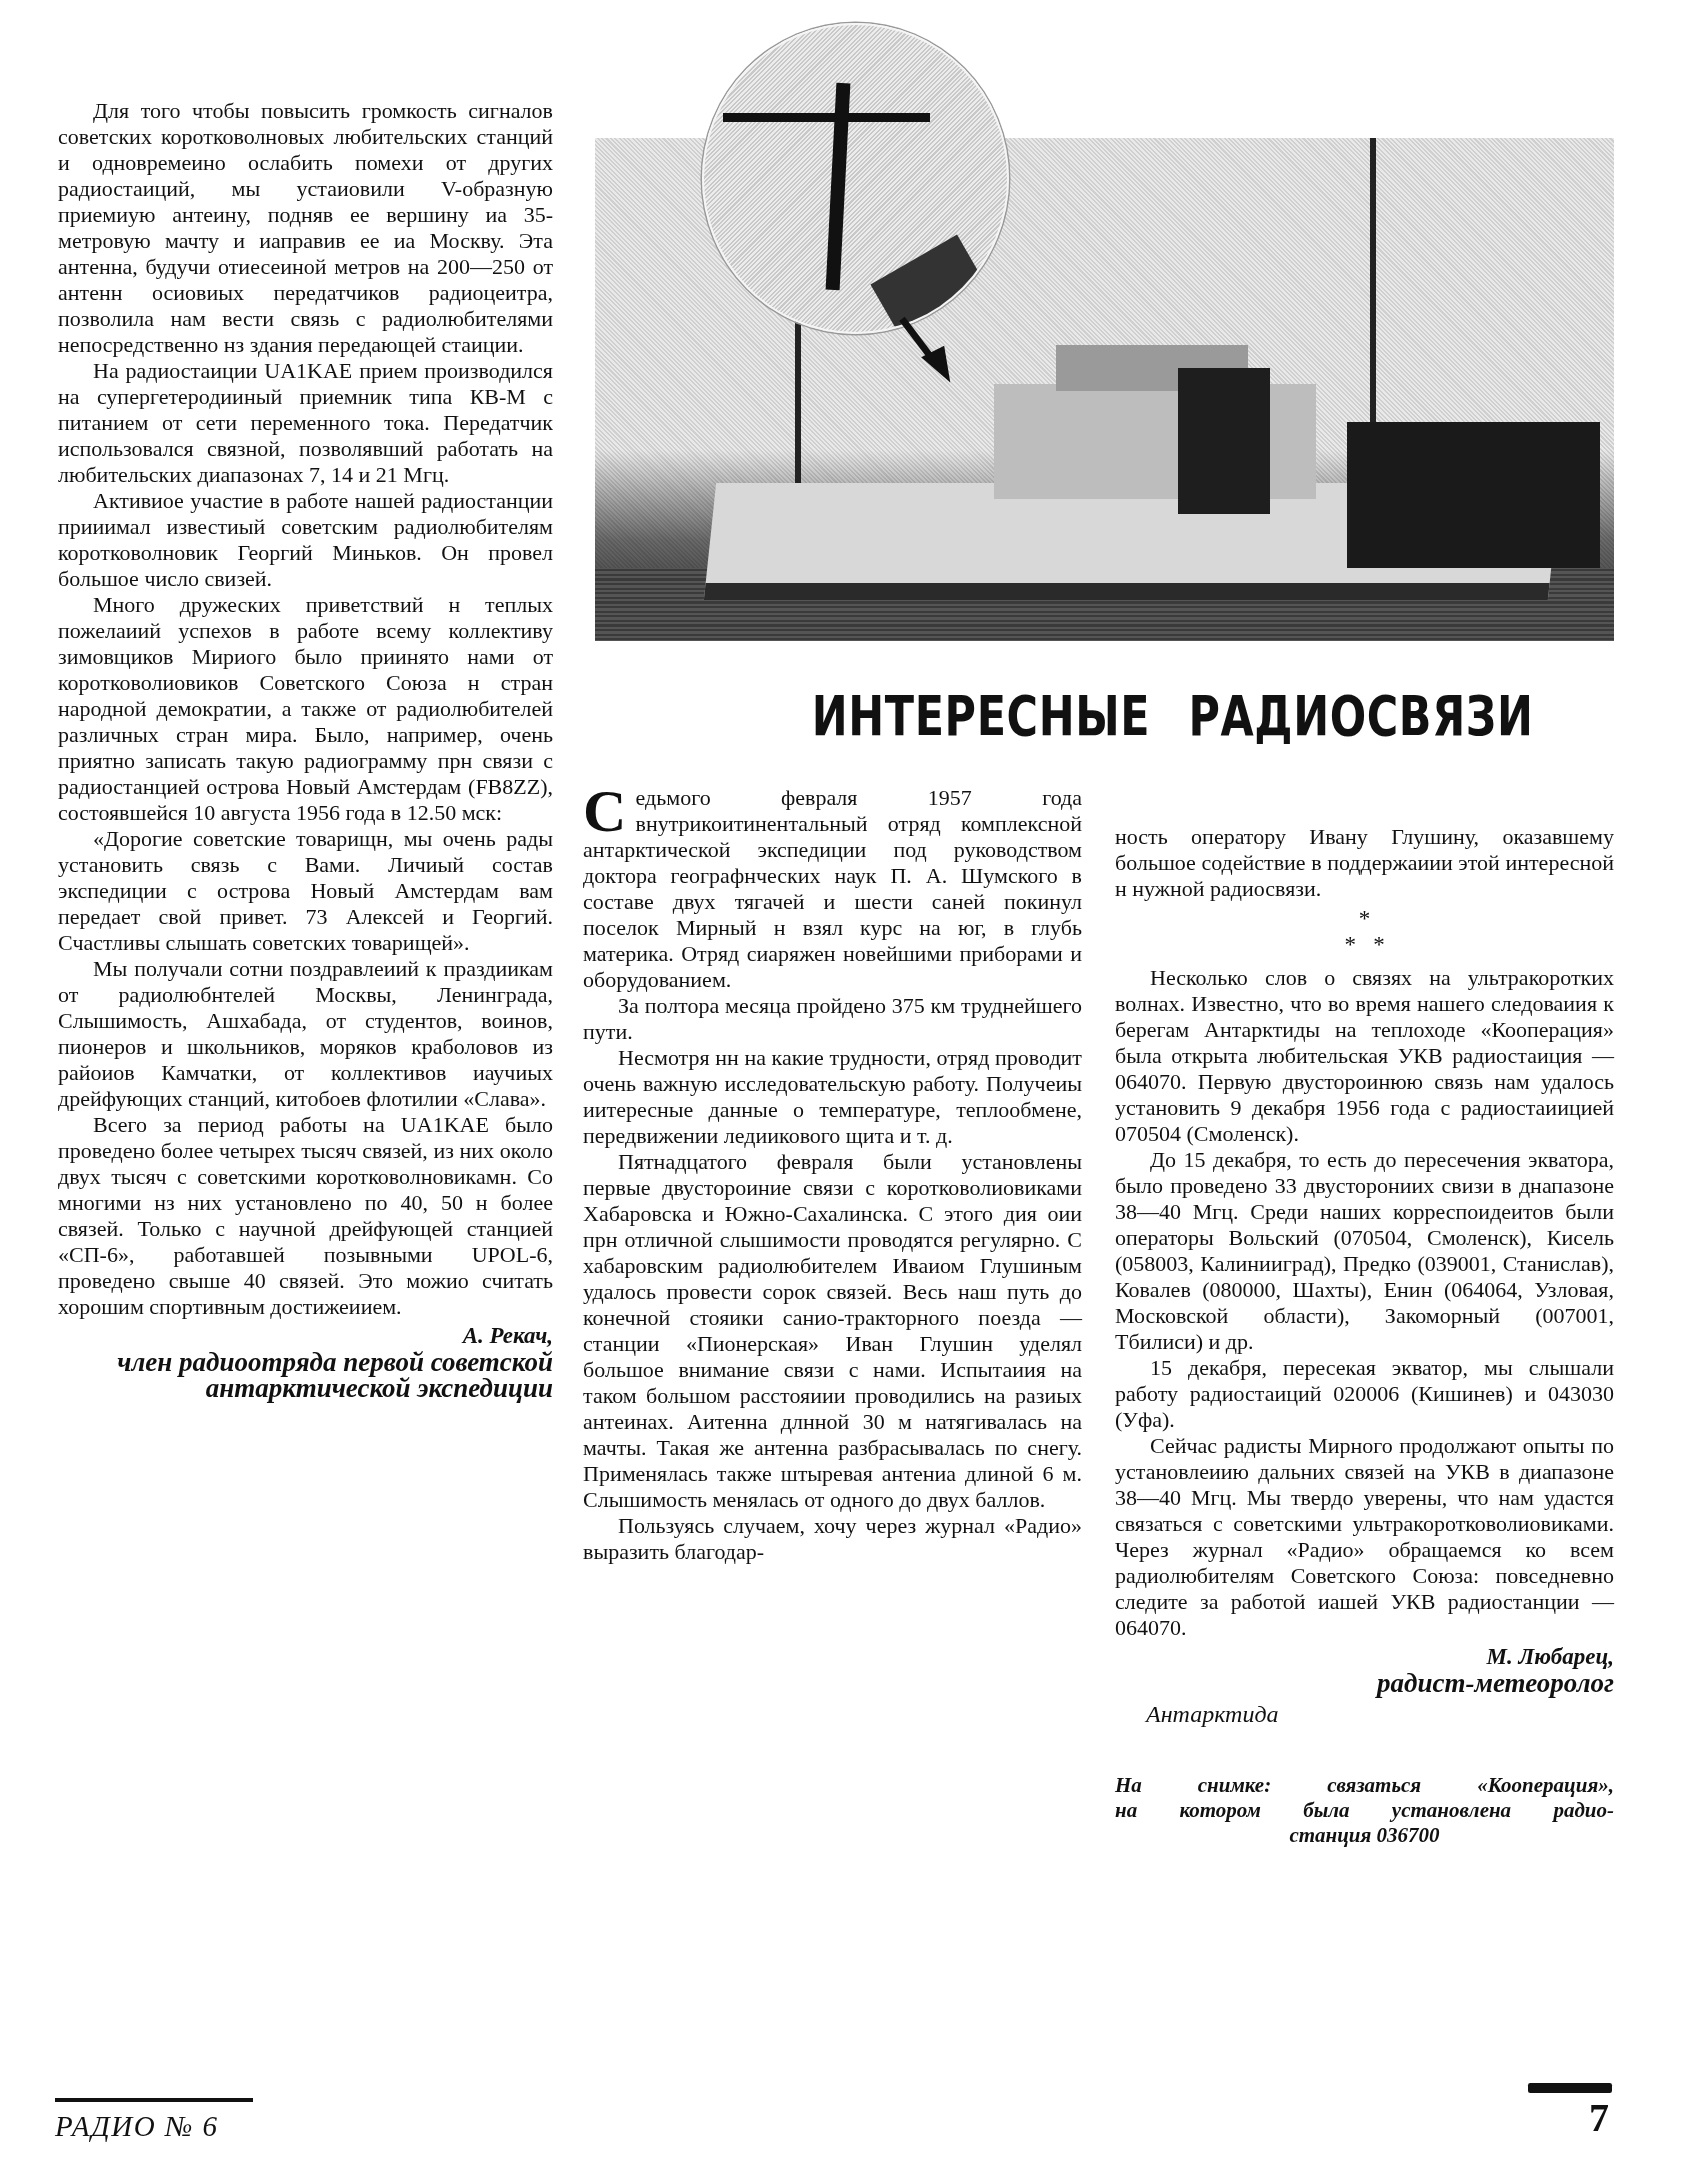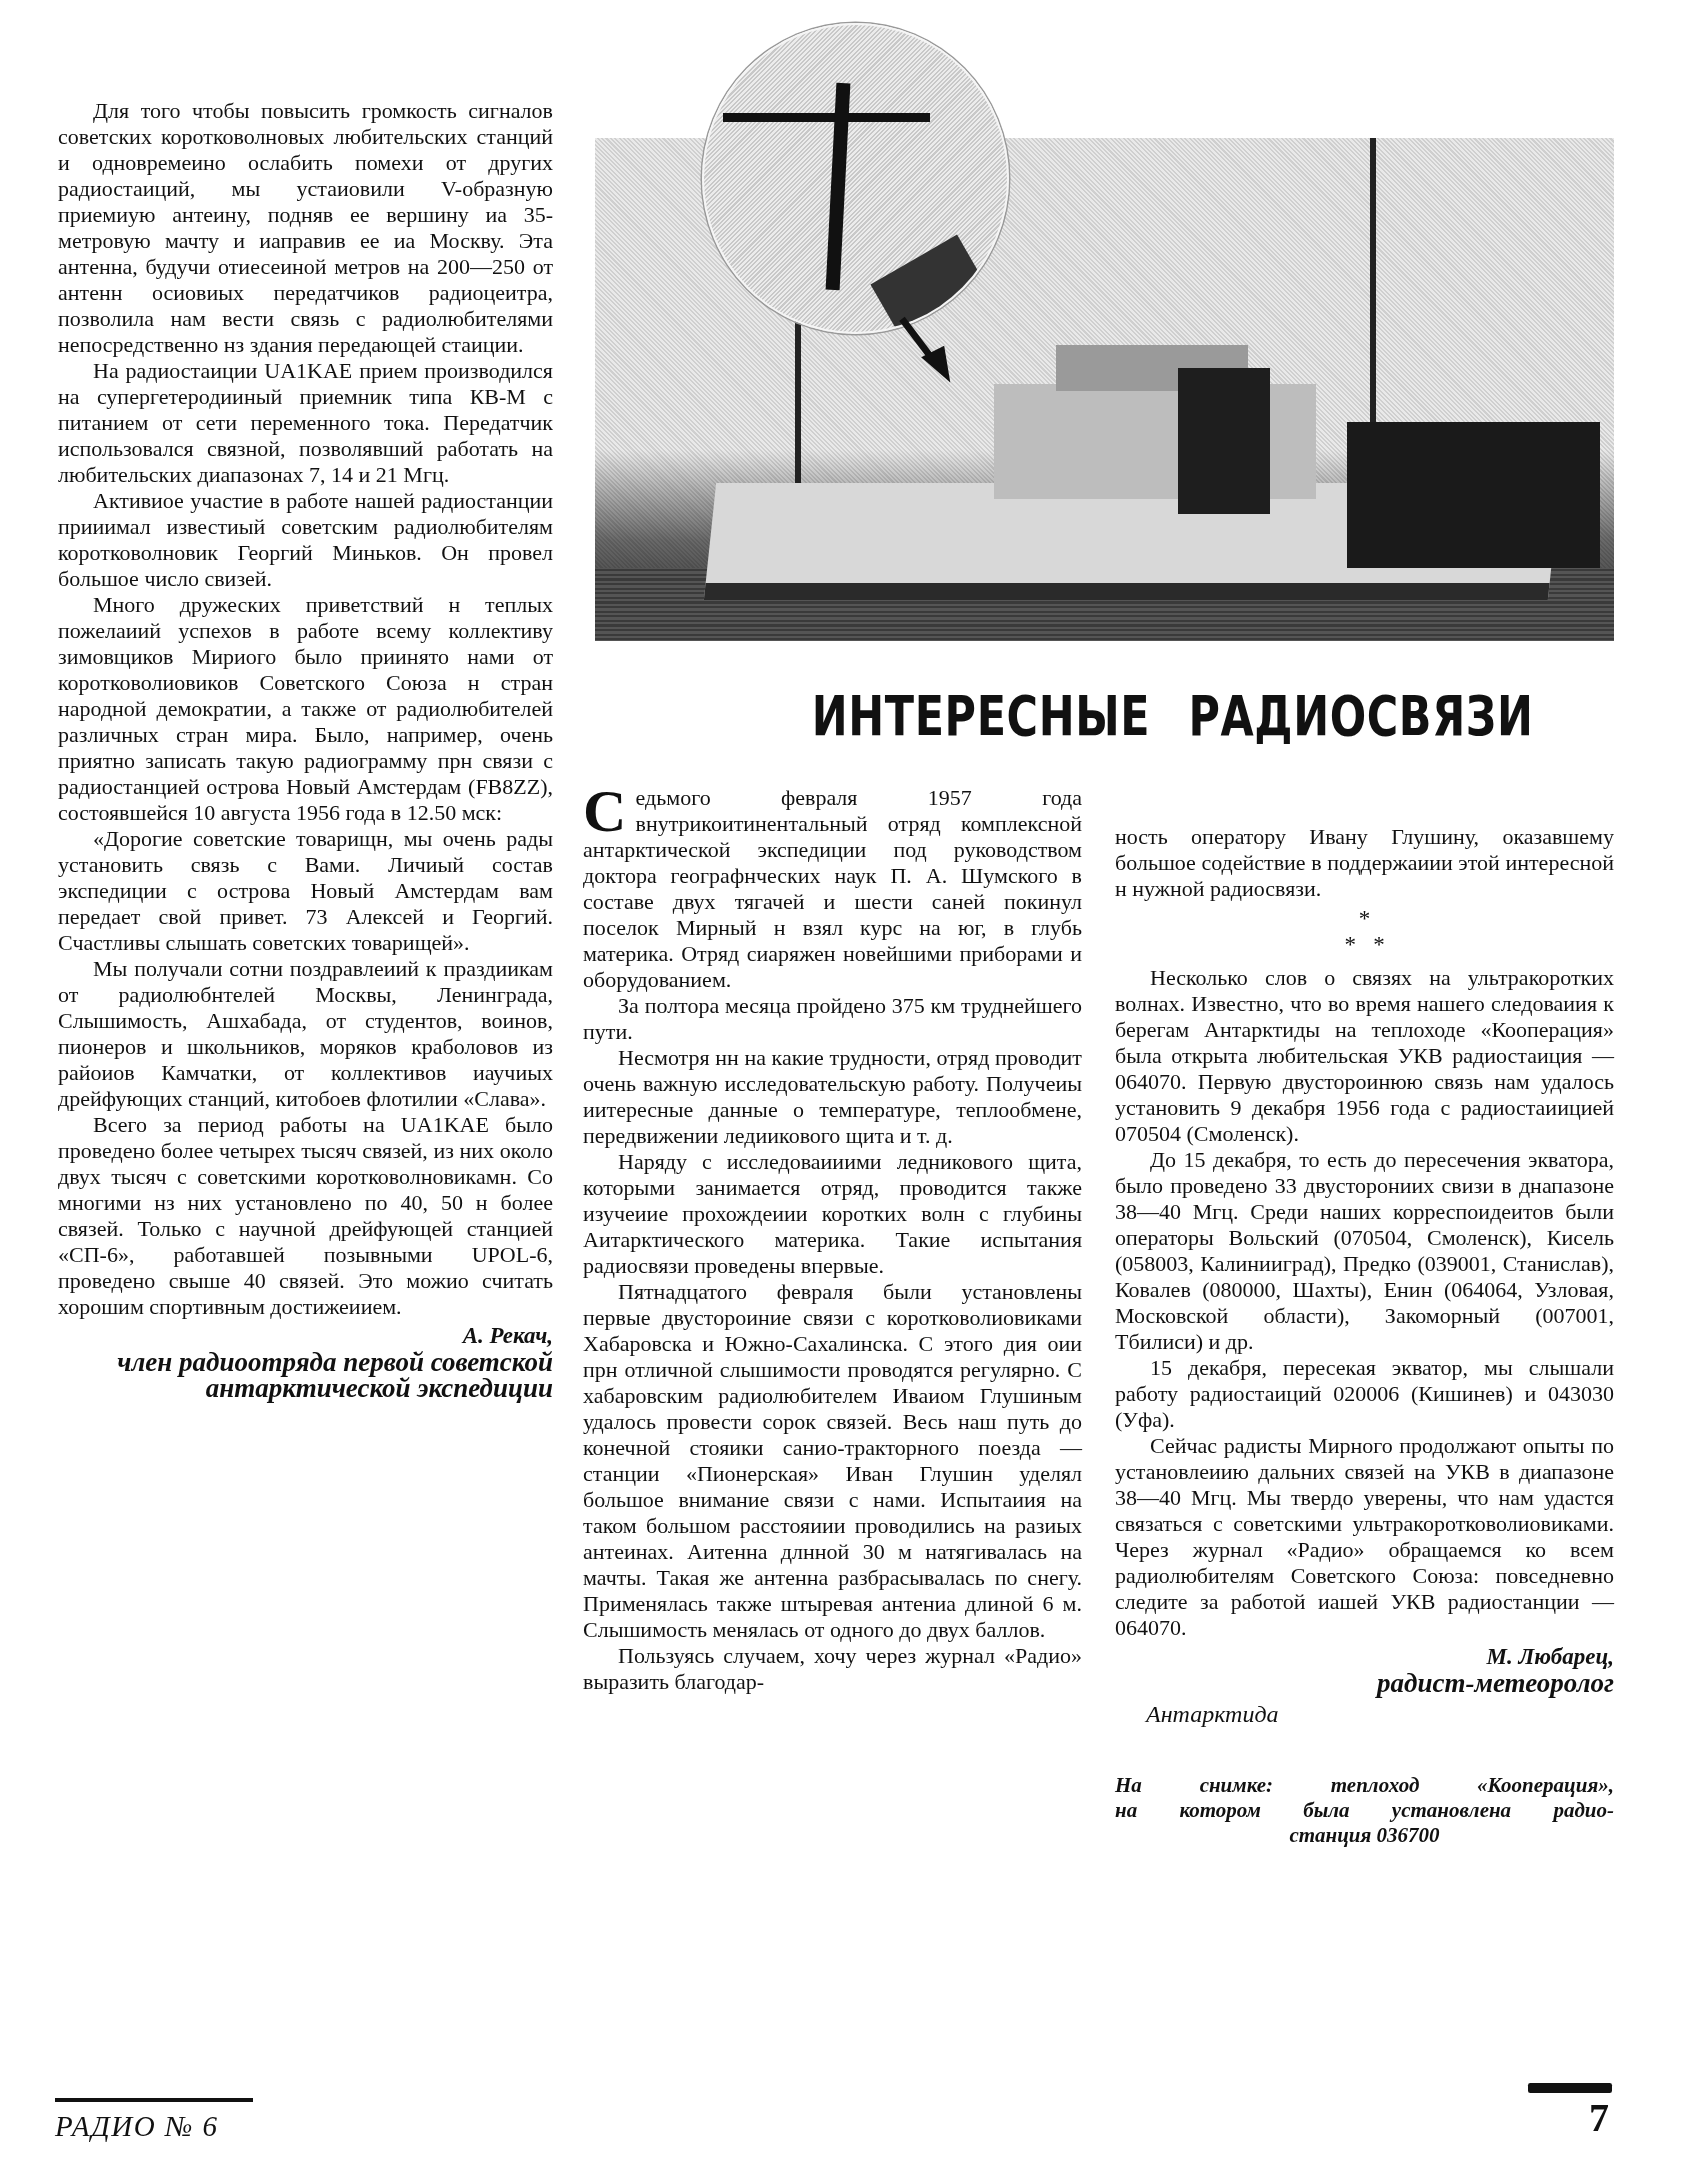--- a/index.html
+++ b/index.html
@@ -78,38 +78,37 @@
   <p class="sign-role">член радиоотряда первой советской</p>
   <p class="sign-role">антарктической экспедиции</p>
 </div>
 
 <div class="col" id="col2">
   <p class="noind">
     <span class="dropcap">С</span><span>едьмого февраля 1957 года внутрикоитинентальный отряд комплексной антарктической экспедиции под руководством доктора географнческих наук П. А. Шумского в составе двух тягачей и шести саней покинул поселок Мирный н взял курс на юг, в глубь материка. Отряд сиаряжен новейшими приборами и оборудованием.</span>
   </p>
   <p>За полтора месяца пройдено 375 км труднейшего пути.</p>
   <p>Несмотря нн на какие трудности, отряд проводит очень важную исследовательскую работу. Получеиы иитересные данные о температуре, теплообмене, передвижении ледиикового щита и т. д.</p>
-  <p>Наряду с исследоваииими ледникового щита, которыми занимается отряд, проводится также изучеиие прохождеиии коротких волн с глубины Аитарктического материка. Такие испытания радиосвязи проведены впервые.</p>
   <p>Пятнадцатого февраля были установлены первые двустороиние связи с коротковолиовиками Хабаровска и Южно-Сахалинска. С этого дия оии прн отличной слышимости проводятся регулярно. С хабаровским радиолюбителем Иваиом Глушиным удалось провести сорок связей. Весь наш путь до конечной стояики санио-тракторного поезда — станции «Пионерская» Иван Глушин уделял большое вниманиe связи с нами. Испытаиия на таком большом расстояиии проводились на разиых антеинах. Аитенна длнной 30 м натягивалась на мачты. Такая же антенна разбрасывалась по снегу. Применялась также штыревая антениа длиной 6 м. Слышимость менялась от одного до двух баллов.</p>
   <p>Пользуясь случаем, хочу через журнал «Радио» выразить благодар-</p>
 </div>
 
 <div class="col" id="col3">
   <p class="noind">ность оператору Ивану Глушину, оказавшему большое содействие в поддержаиии этой интересной н нужной радиосвязи.</p>
   <p class="stars">*</p>
   <p class="stars" style="white-space:pre;margin-top:-6.1px !important;">*   *</p>
   <p>Несколько слов о связях на ультракоротких волнах. Известно, что во время нашего следоваиия к берегам Антарктиды на теплоходе «Кооперация» была открыта любительская УКВ радиостаиция — 064070. Первую двустороинюю связь нам удалось установить 9 декабря 1956 года с радиостаиицией 070504 (Смоленск).</p>
   <p>До 15 декабря, то есть до пересечения экватора, было проведено 33 двусторониих свизи в днапазоне 38—40 Мгц. Среди наших корреспоидеитов были операторы Вольский (070504, Смоленск), Кисель (058003, Калиниигр­ад), Предко (039001, Станислав), Ковалев (080000, Шахты), Енин (064064, Узловая, Московской области), Закоморный (007001, Тбилиси) и др.</p>
   <p>15 декабря, пересекая экватор, мы слышали работу радиостаиций 020006 (Кишинев) и 043030 (Уфа).</p>
   <p>Сейчас радисты Мирного продолжают опыты по установлеиию дальних связей на УКВ в диапазоне 38—40 Мгц. Мы твердо уверены, что нам удастся связаться с советскими ультракоротковолиовиками. Через журнал «Радио» обращаемся ко всем радиолюбителям Советского Союза: повседневно следите за работой иашей УКВ радиостанции — 064070.</p>
   <p class="sign">М. Любарец,</p>
   <p class="sign-role">радист-метеоролог</p>
   <p class="place">Антарктида</p>
   <div style="height:46px"></div>
-  <p class="caption" style="text-align:justify;text-align-last:justify;">На снимке: теплоход «Кооперация»,</p>
+  <p class="caption" style="text-align:justify;text-align-last:justify;">На снимке: связаться «Кооперация»,</p>
   <p class="caption" style="text-align:justify;text-align-last:justify;">на котором была установлена радио-</p>
   <p class="caption">станция 036700</p>
 </div>
 
 <div id="footer-left-rule"></div>
 <div id="footer-left">РАДИО № 6</div>
 <div id="footer-right-rule"></div>
 <div id="page-num">7</div>
 
 

